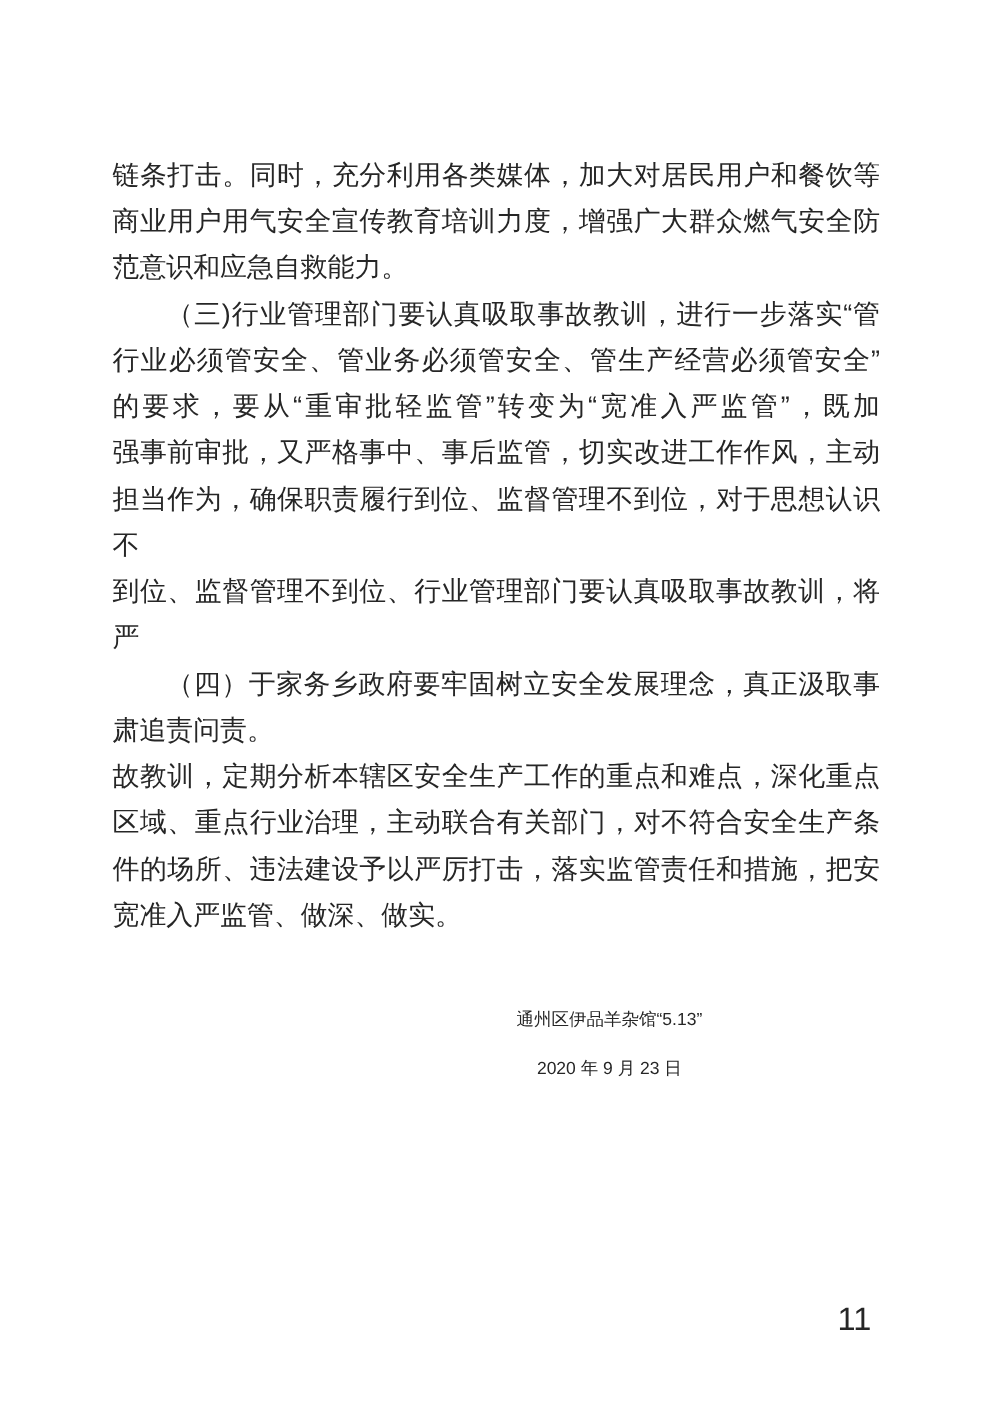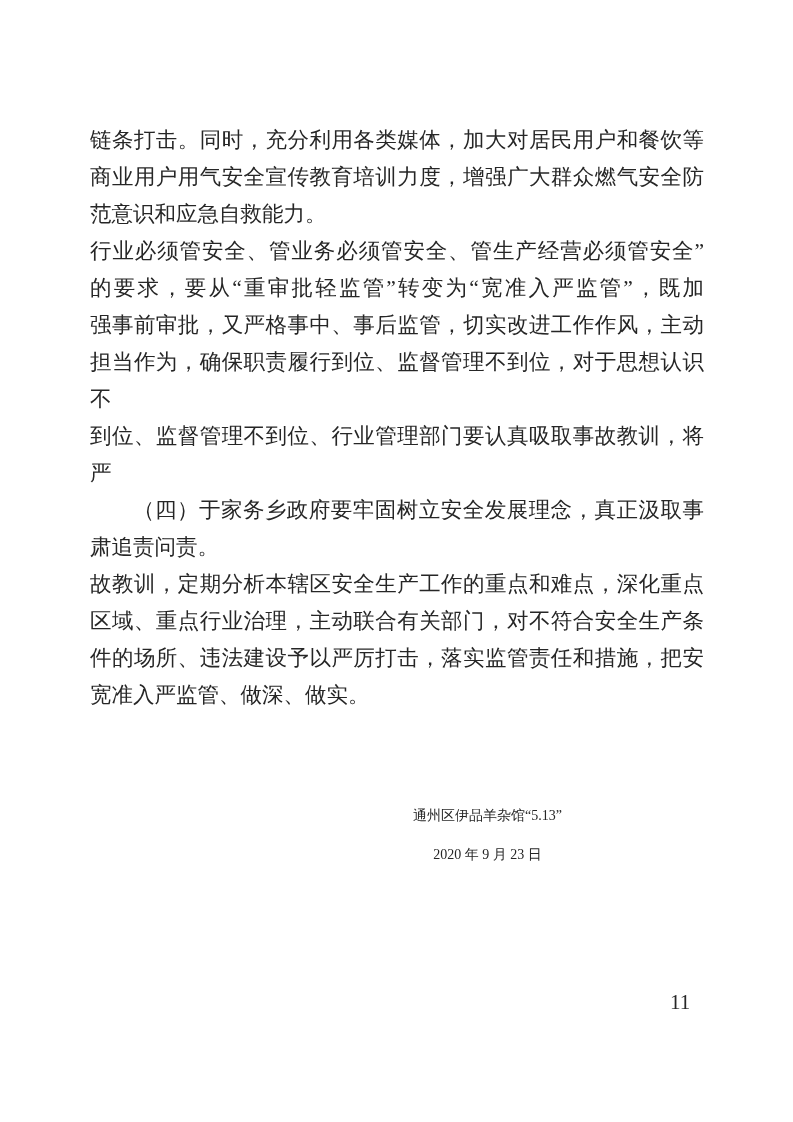--- a/index.html
+++ b/index.html
@@ -6,21 +6,21 @@
     margin: 0;
     padding: 0;
     background: #ffffff;
   }
   .page {
     position: relative;
     width: 793px;
     height: 1122px;
     background: #ffffff;
     overflow: hidden;
-    font-family: Liberation Serif, serif;
+    font-family: Liberation Sans, sans-serif;
     color: #262626;
   }
   .body-text {
     position: absolute;
     left: 90px;
     top: 122px;
     width: 614px;
     font-size: 21.5px;
     line-height: 37px;
   }
@@ -41,35 +41,36 @@
     left: 310px;
     top: 796px;
     width: 355px;
     text-align: center;
     font-size: 14px;
     line-height: 39px;
   }
   .page-number {
     position: absolute;
     left: 670px;
-    top: 991px;
-    font-size: 21px;
+    top: 1044px;
+    font-size: 26px;
     line-height: 22px;
   }
 </style>
 </head>
 <body>
 
 <div class="page">
 
   <div class="body-text">
 
   <div class="line">链条打击。同时，充分利用各类媒体，加大对居民用户和餐饮等</div>
       <div class="line">商业用户用气安全宣传教育培训力度，增强广大群众燃气安全防</div>
       <div class="line last">范意识和应急自救能力。</div>
+      <div class="line indent">（三)行业管理部门要认真吸取事故教训，进行一步落实“管</div>
       <div class="line">行业必须管安全、管业务必须管安全、管生产经营必须管安全”</div>
       <div class="line">的要求，要从“重审批轻监管”转变为“宽准入严监管”，既加</div>
       <div class="line">强事前审批，又严格事中、事后监管，切实改进工作作风，主动</div>
       <div class="line">担当作为，确保职责履行到位、监督管理不到位，对于思想认识不</div>
       <div class="line">到位、监督管理不到位、行业管理部门要认真吸取事故教训，将严</div>
       <div class="line indent">（四）于家务乡政府要牢固树立安全发展理念，真正汲取事</div>
       <div class="line last">肃追责问责。</div>
       <div class="line">故教训，定期分析本辖区安全生产工作的重点和难点，深化重点</div>
       <div class="line">区域、重点行业治理，主动联合有关部门，对不符合安全生产条</div>
       <div class="line">件的场所、违法建设予以严厉打击，落实监管责任和措施，把安</div>

